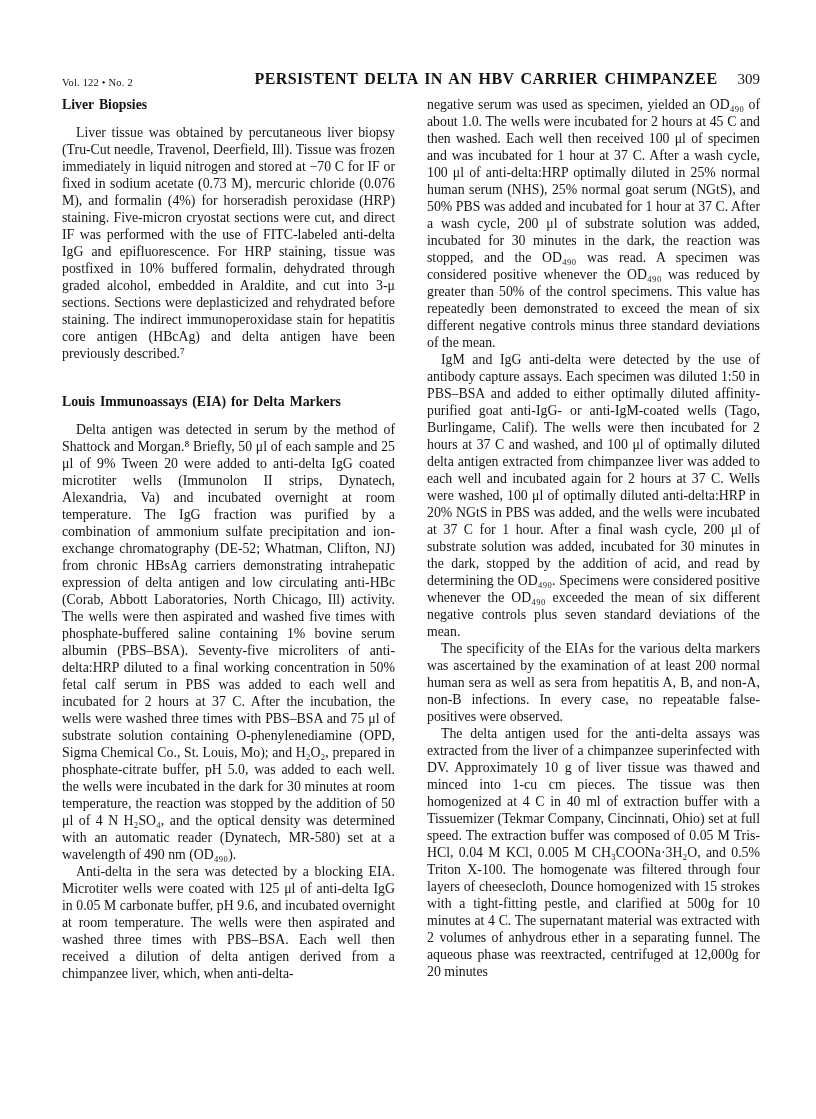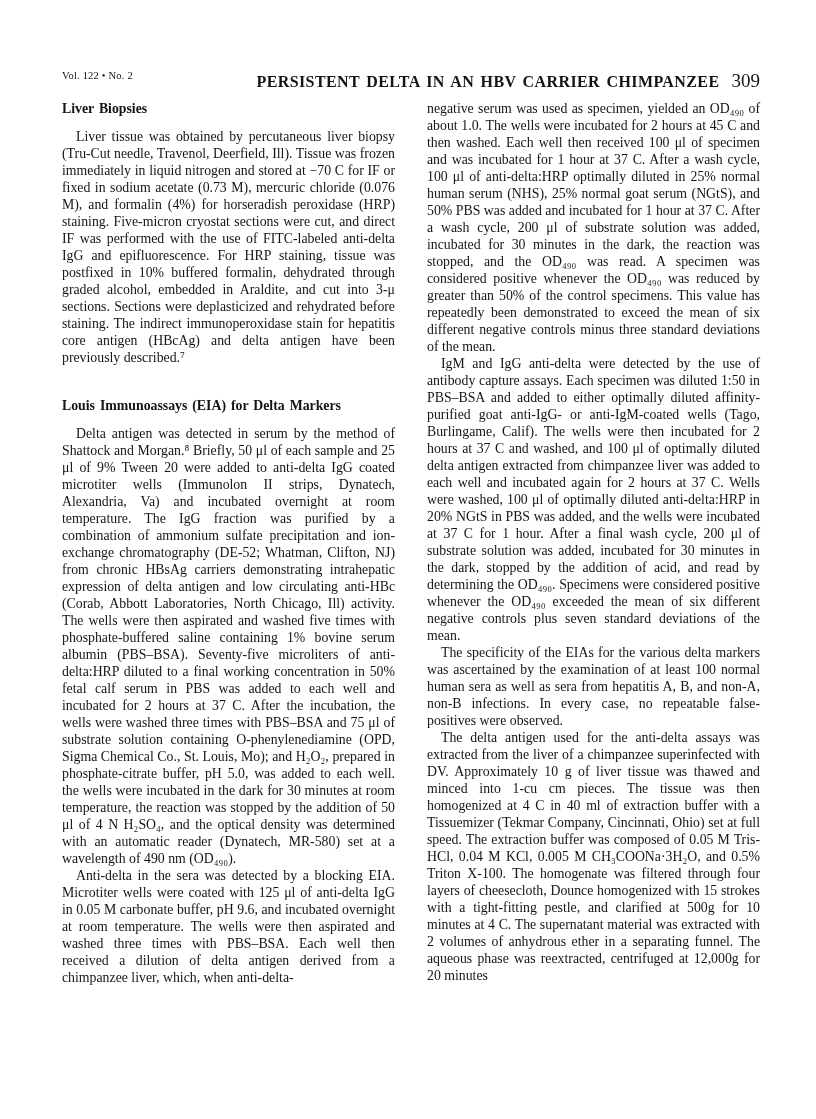--- a/index.html
+++ b/index.html
@@ -14,41 +14,41 @@
     background: #ffffff;
     box-sizing: border-box;
     padding: 70px 56px 0 62px;
     font-family: "Liberation Serif", "DejaVu Serif", serif;
     color: #141414;
     overflow: hidden;
   }
   .page-header {
     display: flex;
     justify-content: space-between;
-    align-items: flex-start;
+    align-items: flex-end;
   }
   .journal-issue {
     font-size: 10.5px;
     letter-spacing: 0.2px;
     white-space: nowrap;
   }
   .header-right {
     display: flex;
     align-items: baseline;
   }
   .running-title {
     font-size: 16px;
     font-weight: bold;
     letter-spacing: 0.4px;
     word-spacing: 2px;
     white-space: nowrap;
   }
   .page-number {
-    font-size: 19px;
-    margin-left: 12px;
+    font-size: 15px;
+    margin-left: 20px;
   }
   .columns {
     display: flex;
     gap: 32px;
     margin-top: 8px;
   }
   .col {
     width: 341px;
     font-size: 13.8px;
     line-height: 17px;
@@ -91,19 +91,19 @@
       <p class="indent">Liver tissue was obtained by percutaneous liver biopsy (Tru-Cut needle, Travenol, Deerfield, Ill). Tissue was frozen immediately in liquid nitrogen and stored at −70 C for IF or fixed in sodium acetate (0.73 M), mercuric chloride (0.076 M), and formalin (4%) for horseradish peroxidase (HRP) staining. Five-micron cryostat sections were cut, and direct IF was performed with the use of FITC-labeled anti-delta IgG and epifluorescence. For HRP staining, tissue was postfixed in 10% buffered formalin, dehydrated through graded alcohol, embedded in Araldite, and cut into 3-μ sections. Sections were deplasticized and rehydrated before staining. The indirect immunoperoxidase stain for hepatitis core antigen (HBcAg) and delta antigen have been previously described.⁷</p>
 
       <h2 class="section-heading spaced">Louis Immunoassays (EIA) for Delta Markers</h2>
       <p class="indent">Delta antigen was detected in serum by the method of Shattock and Morgan.⁸ Briefly, 50 μl of each sample and 25 μl of 9% Tween 20 were added to anti-delta IgG coated microtiter wells (Immunolon II strips, Dynatech, Alexandria, Va) and incubated overnight at room temperature. The IgG fraction was purified by a combination of ammonium sulfate precipitation and ion-exchange chromatography (DE-52; Whatman, Clifton, NJ) from chronic HBsAg carriers demonstrating intrahepatic expression of delta antigen and low circulating anti-HBc (Corab, Abbott Laboratories, North Chicago, Ill) activity. The wells were then aspirated and washed five times with phosphate-buffered saline containing 1% bovine serum albumin (PBS–BSA). Seventy-five microliters of anti-delta:HRP diluted to a final working concentration in 50% fetal calf serum in PBS was added to each well and incubated for 2 hours at 37 C. After the incubation, the wells were washed three times with PBS–BSA and 75 μl of substrate solution containing O-phenylenediamine (OPD, Sigma Chemical Co., St. Louis, Mo); and H₂O₂, prepared in phosphate-citrate buffer, pH 5.0, was added to each well. the wells were incubated in the dark for 30 minutes at room temperature, the reaction was stopped by the addition of 50 μl of 4 N H₂SO₄, and the optical density was determined with an automatic reader (Dynatech, MR-580) set at a wavelength of 490 nm (OD₄₉₀).</p>
       <p class="indent">Anti-delta in the sera was detected by a blocking EIA. Microtiter wells were coated with 125 μl of anti-delta IgG in 0.05 M carbonate buffer, pH 9.6, and incubated overnight at room temperature. The wells were then aspirated and washed three times with PBS–BSA. Each well then received a dilution of delta antigen derived from a chimpanzee liver, which, when anti-delta-</p>
     </div>
 
     <div class="col">
       <p>negative serum was used as specimen, yielded an OD₄₉₀ of about 1.0. The wells were incubated for 2 hours at 45 C and then washed. Each well then received 100 μl of specimen and was incubated for 1 hour at 37 C. After a wash cycle, 100 μl of anti-delta:HRP optimally diluted in 25% normal human serum (NHS), 25% normal goat serum (NGtS), and 50% PBS was added and incubated for 1 hour at 37 C. After a wash cycle, 200 μl of substrate solution was added, incubated for 30 minutes in the dark, the reaction was stopped, and the OD₄₉₀ was read. A specimen was considered positive whenever the OD₄₉₀ was reduced by greater than 50% of the control specimens. This value has repeatedly been demonstrated to exceed the mean of six different negative controls minus three standard deviations of the mean.</p>
       <p class="indent">IgM and IgG anti-delta were detected by the use of antibody capture assays. Each specimen was diluted 1:50 in PBS–BSA and added to either optimally diluted affinity-purified goat anti-IgG- or anti-IgM-coated wells (Tago, Burlingame, Calif). The wells were then incubated for 2 hours at 37 C and washed, and 100 μl of optimally diluted delta antigen extracted from chimpanzee liver was added to each well and incubated again for 2 hours at 37 C. Wells were washed, 100 μl of optimally diluted anti-delta:HRP in 20% NGtS in PBS was added, and the wells were incubated at 37 C for 1 hour. After a final wash cycle, 200 μl of substrate solution was added, incubated for 30 minutes in the dark, stopped by the addition of acid, and read by determining the OD₄₉₀. Specimens were considered positive whenever the OD₄₉₀ exceeded the mean of six different negative controls plus seven standard deviations of the mean.</p>
-      <p class="indent">The specificity of the EIAs for the various delta markers was ascertained by the examination of at least 100 normal human sera as well as sera from hepatitis A, B, and non-A, non-B infections. In every case, no repeatable false-positives were observed.</p>
+      <p class="indent">The specificity of the EIAs for the various delta markers was ascertained by the examination of at least 200 normal human sera as well as sera from hepatitis A, B, and non-A, non-B infections. In every case, no repeatable false-positives were observed.</p>
       <p class="indent">The delta antigen used for the anti-delta assays was extracted from the liver of a chimpanzee superinfected with DV. Approximately 10 g of liver tissue was thawed and minced into 1-cu cm pieces. The tissue was then homogenized at 4 C in 40 ml of extraction buffer with a Tissuemizer (Tekmar Company, Cincinnati, Ohio) set at full speed. The extraction buffer was composed of 0.05 M Tris-HCl, 0.04 M KCl, 0.005 M CH₃COONa·3H₂O, and 0.5% Triton X-100. The homogenate was filtered through four layers of cheesecloth, Dounce homogenized with 15 strokes with a tight-fitting pestle, and clarified at 500g for 10 minutes at 4 C. The supernatant material was extracted with 2 volumes of anhydrous ether in a separating funnel. The aqueous phase was reextracted, centrifuged at 12,000g for 20 minutes</p>
     </div>
 
   </div>
 
 </div>
 
 </body></html>

